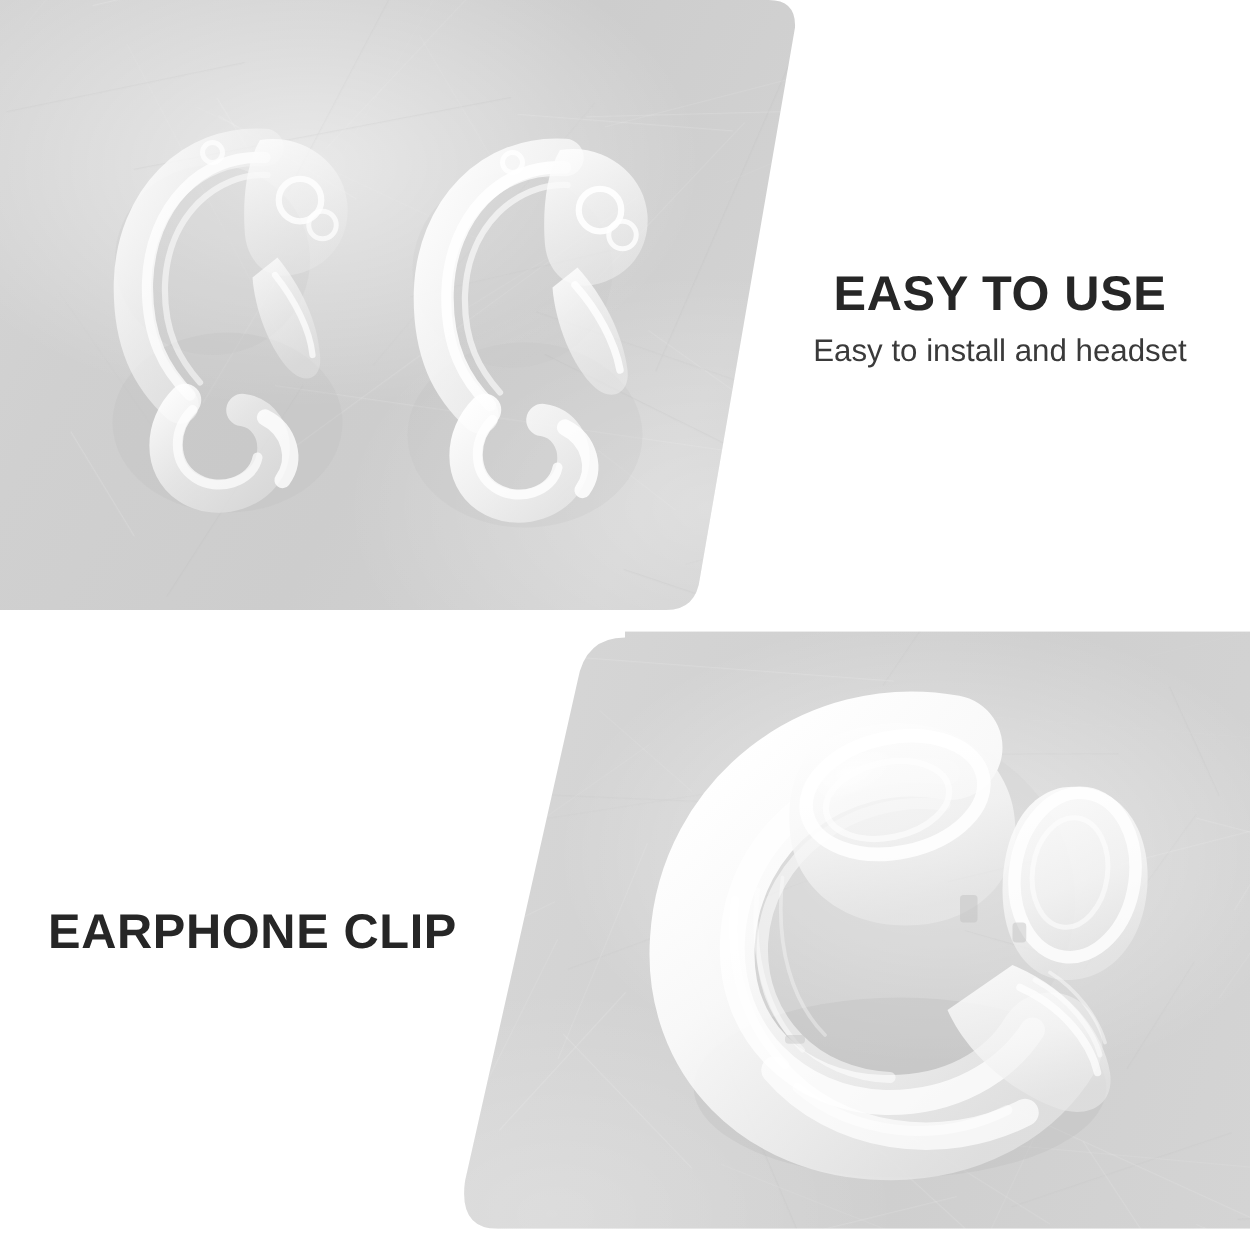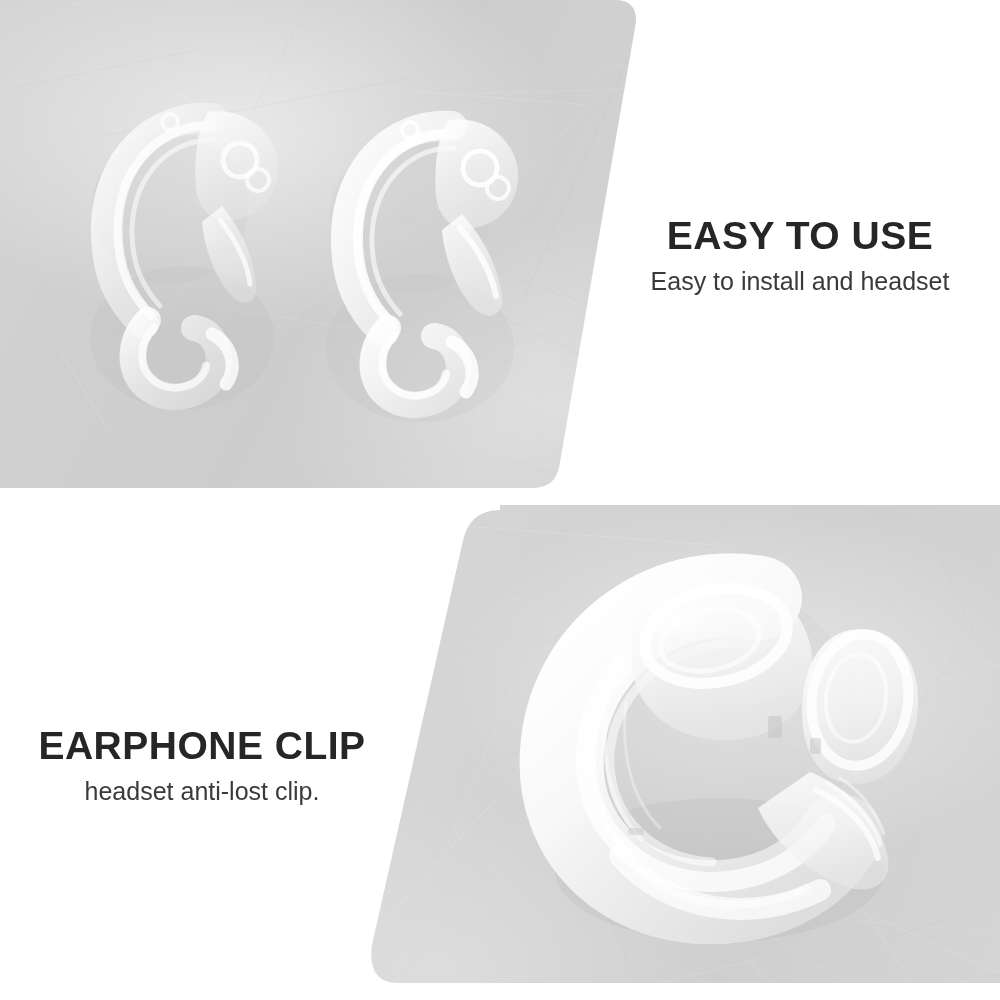--- a/index.html
+++ b/index.html
@@ -305,17 +305,16 @@
   <div class="textblock text-easy">
     <div class="heading">EASY TO USE</div>
     <div class="subtitle">
       <div>Easy to install and headset</div>
     </div>
   </div>
 
   <div class="textblock text-clip">
     <div class="heading">EARPHONE CLIP</div>
     <div class="subtitle">
-      <div>headset anti-lost clip.</div>
     </div>
   </div>
 
 </div>
 
 </body></html>

